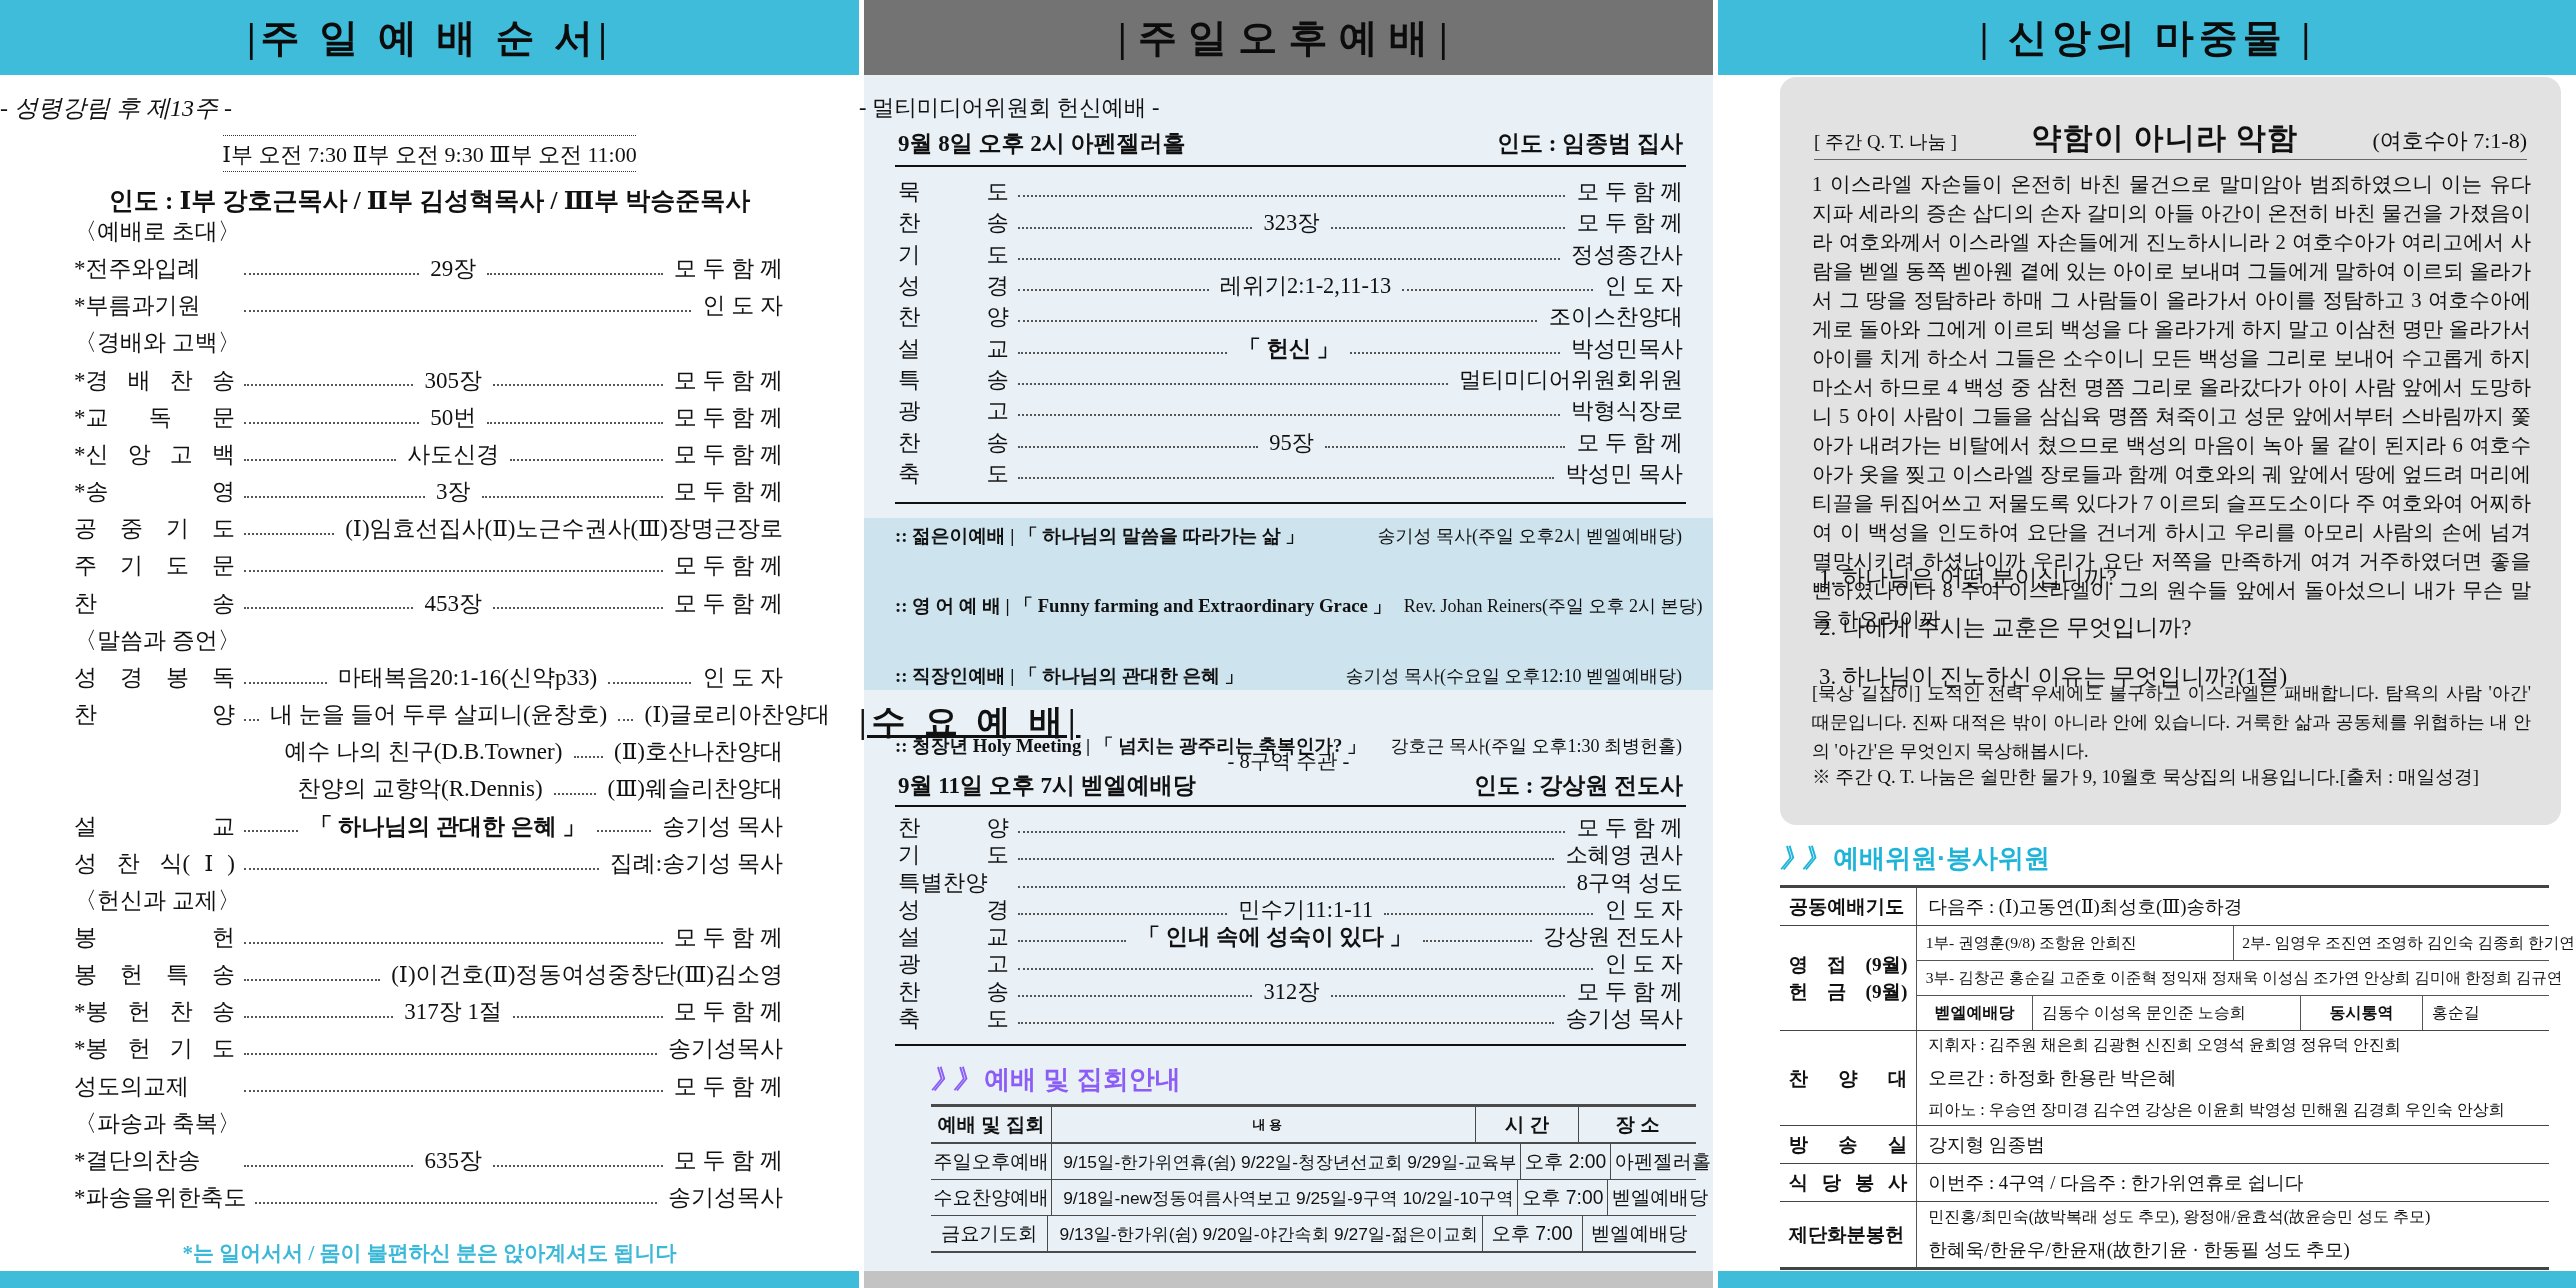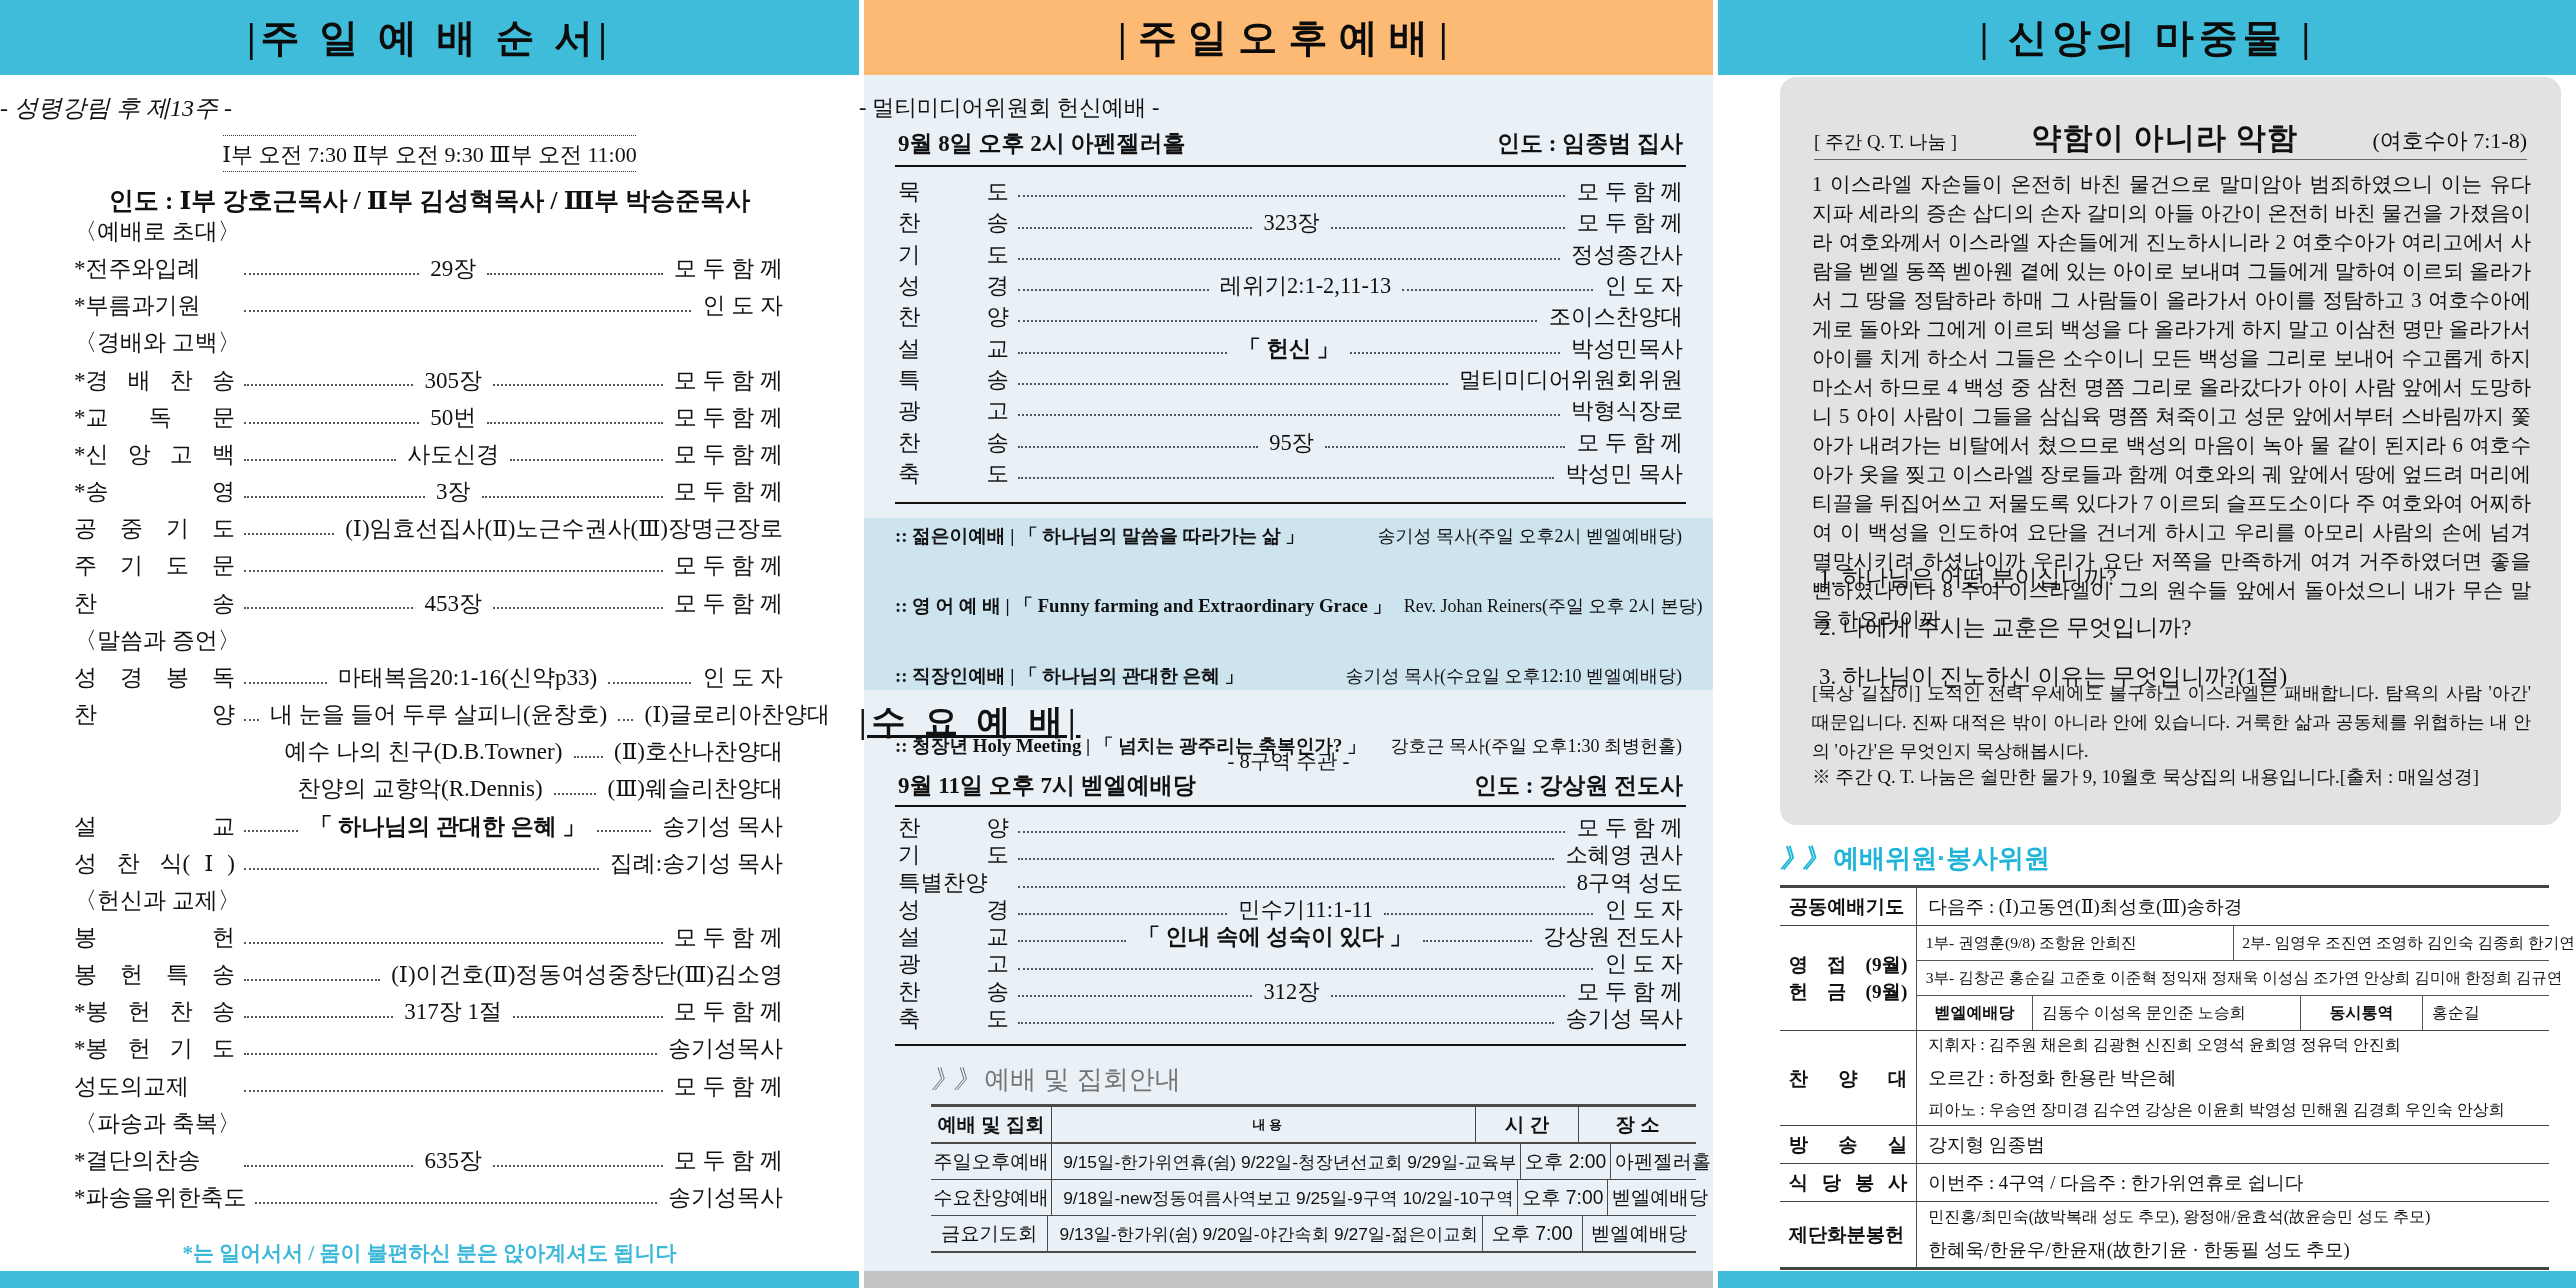--- a/index.html
+++ b/index.html
@@ -4,21 +4,21 @@
 <style>
   html,body{margin:0;padding:0;background:#fff;}
   .page{position:relative;width:2576px;height:1288px;overflow:hidden;display:flex;
         font-family:"Liberation Serif","DejaVu Serif",serif;color:#111;}
   .panel{position:relative;width:859px;height:1288px;flex:0 0 auto;}
   .panel.mid-p{background:#fff;}
   .midbg{position:absolute;top:75px;bottom:0;left:5px;right:5px;background:#e9f1f7;}
   
   .band{position:absolute;top:0;left:0;right:0;height:75px;}
   .band.cyan{background:#3fbcd9;}
-  .band.grayb{background:#fdba74;left:5px;right:5px;}
+  .band.grayb{background:#737373;left:5px;right:5px;}
   .band.bottom{top:auto;bottom:0;height:17.4px;}
   .band.bottom.grayb{background:#c3c3c3;}
   .band-title{line-height:75px;text-align:center;font-size:39px;font-weight:bold;color:#0c0c0c;letter-spacing:5px;white-space:nowrap;}
   .mid-title{letter-spacing:11.2px;}
   
   .lsub{position:absolute;top:92px;width:100%;font-size:24px;font-style:italic;}
   .dotrule{position:absolute;left:223px;right:223px;border-top:1.9px dotted #333;}
   .r1{top:135px}.r2{top:171px}
   .ltimes{position:absolute;top:140px;width:100%;text-align:center;font-size:22px;}
   .lleaders{position:absolute;top:184px;width:100%;text-align:center;font-size:25px;font-weight:bold;}
@@ -45,21 +45,21 @@
   .bluebox{position:absolute;top:518px;left:5px;right:5px;height:172px;background:#cde3ee;
            display:flex;flex-direction:column;justify-content:space-evenly;padding:5px 31px;box-sizing:border-box;gap:44px;}
   .sprow{display:flex;justify-content:space-between;align-items:baseline;white-space:nowrap;}
   .spt{font-size:18.7px;font-weight:bold;}
   .spp{font-size:18px;margin-left:12.5px;}
   .wtitle{position:absolute;top:699px;width:100%;text-align:left;font-size:34px;font-weight:bold;letter-spacing:5px;text-decoration:underline;}
   .wsub{position:absolute;top:747px;width:100%;text-align:center;font-size:20.6px;}
   .wmeta{top:770px;}
   .whr1{top:805px}.whr2{top:1044px}
   #wed-order{top:815px;left:39px;right:35px;height:216px;}
-  .gheading{position:absolute;top:1062px;left:72px;color:#737373;font-size:26px;font-weight:normal;
+  .gheading{position:absolute;top:1062px;left:72px;color:#8b5cf6;font-size:26px;font-weight:bold;
             font-family:"Liberation Sans","DejaVu Sans",sans-serif;white-space:nowrap;}
   .chev{font-style:italic;margin-right:8.7px;letter-spacing:-3.7px;}
   .gtable{position:absolute;top:1104px;left:72px;right:22px;border-top:3.1px solid #4a4a4a;border-bottom:2.5px solid #4a4a4a;
           font-family:"Liberation Sans","DejaVu Sans",sans-serif;background:transparent;}
   .gtr{display:flex;border-bottom:1.9px solid #4a4a4a;min-height:35px;align-items:stretch;}
   .gtr:last-child{border-bottom:none;}
   .gtr.head{border-bottom:2.5px solid #4a4a4a;font-weight:bold;}
   .gc{display:flex;align-items:center;justify-content:center;font-size:19.3px;border-left:1.2px solid #4a4a4a;white-space:nowrap;padding:3.7px 3.7px;box-sizing:border-box;}
   .gc:first-child{border-left:none;}
   .g0{width:120px;}

